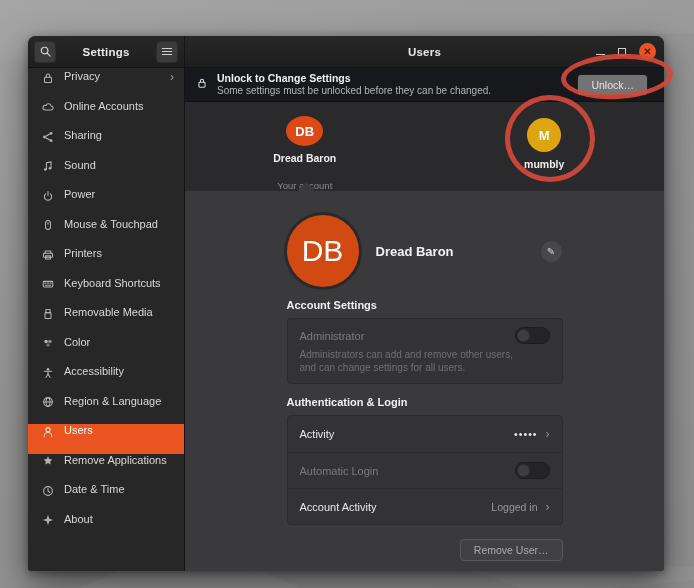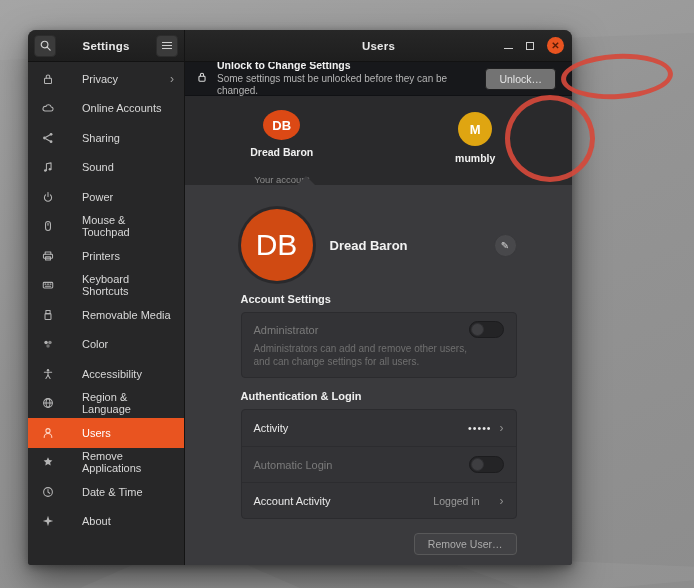--- a/index.html
+++ b/index.html
@@ -8,21 +8,21 @@
            background:linear-gradient(155deg,#a2a2a2 0%,#949494 45%,#8d8d8d 100%); }
   .poly { position:absolute; pointer-events:none; }
   .poly1 { left:80px; top:540px; width:220px; height:48px; background:rgba(255,255,255,.06);
            clip-path:polygon(0 100%,50% 0,100% 100%); }
   .poly2 { left:430px; top:555px; width:360px; height:40px; background:rgba(255,255,255,.05);
            clip-path:polygon(0 0,100% 40%,30% 100%); }
   .poly3 { left:0; top:0; width:694px; height:60px; background:rgba(255,255,255,.04);
            clip-path:polygon(0 0,100% 0,100% 55%,0 100%); }
 
   
-  #window { position:absolute; left:28px; top:30px; width:544px; height:535px;
+  #window { position:absolute; left:28px; top:36px; width:636px; height:535px;
             border-radius:8px 8px 3px 3px; overflow:hidden;
             box-shadow:0 14px 34px rgba(0,0,0,.5), 0 2px 8px rgba(0,0,0,.35);
             display:grid; grid-template-columns:157px 1fr; grid-template-rows:32px 1fr;
             background:#3a3a3d; }
 
   
   .titlebar { background:linear-gradient(#272727,#1e1e1e); border-bottom:1px solid #121212;
               display:flex; align-items:center; color:#e8e8e8; }
   #titlebar-left { grid-column:1; grid-row:1; justify-content:space-between; padding:0 6px;
                    border-right:1px solid #141414; }
@@ -36,21 +36,21 @@
                   align-items:center; gap:13px; }
   .min-glyph { display:block; width:9px; height:1px; background:#cfcfcf; margin-top:6px; }
   .max-glyph { display:block; width:8px; height:8px; border:1px solid #cfcfcf; }
   .close-btn { width:17px; height:17px; border-radius:50%; background:#e95420;
                display:flex; align-items:center; justify-content:center;
                color:#571c07; font-size:10px; font-weight:bold; line-height:1; }
 
   
   #sidebar { grid-column:1; grid-row:2; background:#272728; border-right:1px solid #141414;
              padding-top:2px; display:flex; flex-direction:column; overflow:hidden; }
-  .side-item { height:29.5px; flex:0 0 29.5px; display:flex; align-items:center; gap:27px;
+  .side-item { height:29.5px; flex:0 0 29.5px; display:flex; gap:9px;
                padding:0 10px 0 12px; color:#d8d8d8; font-size:11px; cursor:default; }
   .side-item.selected { background:#e95420; color:#fff; }
   .side-item .icn { width:15px; height:15px; flex:0 0 15px; display:flex; align-items:center;
                     justify-content:center; color:#b4b4b4; }
   .side-item.selected .icn { color:#ffd9c9; }
   .side-item svg { width:14px; height:14px; stroke:currentColor; fill:none;
                    stroke-width:1.2; stroke-linecap:round; stroke-linejoin:round; }
   .side-item .fil { fill:currentColor; stroke:none; }
   .side-chevron { margin-left:auto; color:#9a9a9a; font-size:12px; }
 
@@ -104,21 +104,21 @@
   .row-title { font-size:11px; color:#e8e8e8; }
   .dim { color:#7b7b7b !important; }
   .row-sub { margin-top:4px; font-size:10px; line-height:1.3; color:#6f6f6f; width:230px; }
   .switch { margin-left:auto; width:35px; height:17px; border-radius:9px; background:#242426;
             border:1px solid #1c1c1e; position:relative; }
   .switch .knob { position:absolute; left:1px; top:1px; width:13px; height:13px;
                   border-radius:50%; background:#3e3e41; border:1px solid #313134; }
 
   
   .card-row { height:36px; display:flex; align-items:center; padding:0 12px; }
-  .card-row + .card-row { border-top:1px solid #2c2c2f;gap:12px; }
+  .card-row + .card-row { border-top:1px solid #2c2c2f; }
   .row-value { margin-left:auto; font-size:10.5px; color:#9a9a9a; }
   .row-value.white { color:#e8e8e8; letter-spacing:1px; }
   .chev { margin-left:8px; color:#8f8f8f; font-size:12px; }
 
   .remove-row { display:flex; justify-content:flex-end; margin-top:14px; }
   .remove-btn { background:#414144; border:1px solid #585859; color:#ababab; font-size:10.5px;
                 padding:4px 13px; border-radius:4px; font-family:"Liberation Sans",sans-serif; }
 
   
   .annotation { position:absolute; border:5px solid rgba(213,73,59,.92); border-radius:50%;

